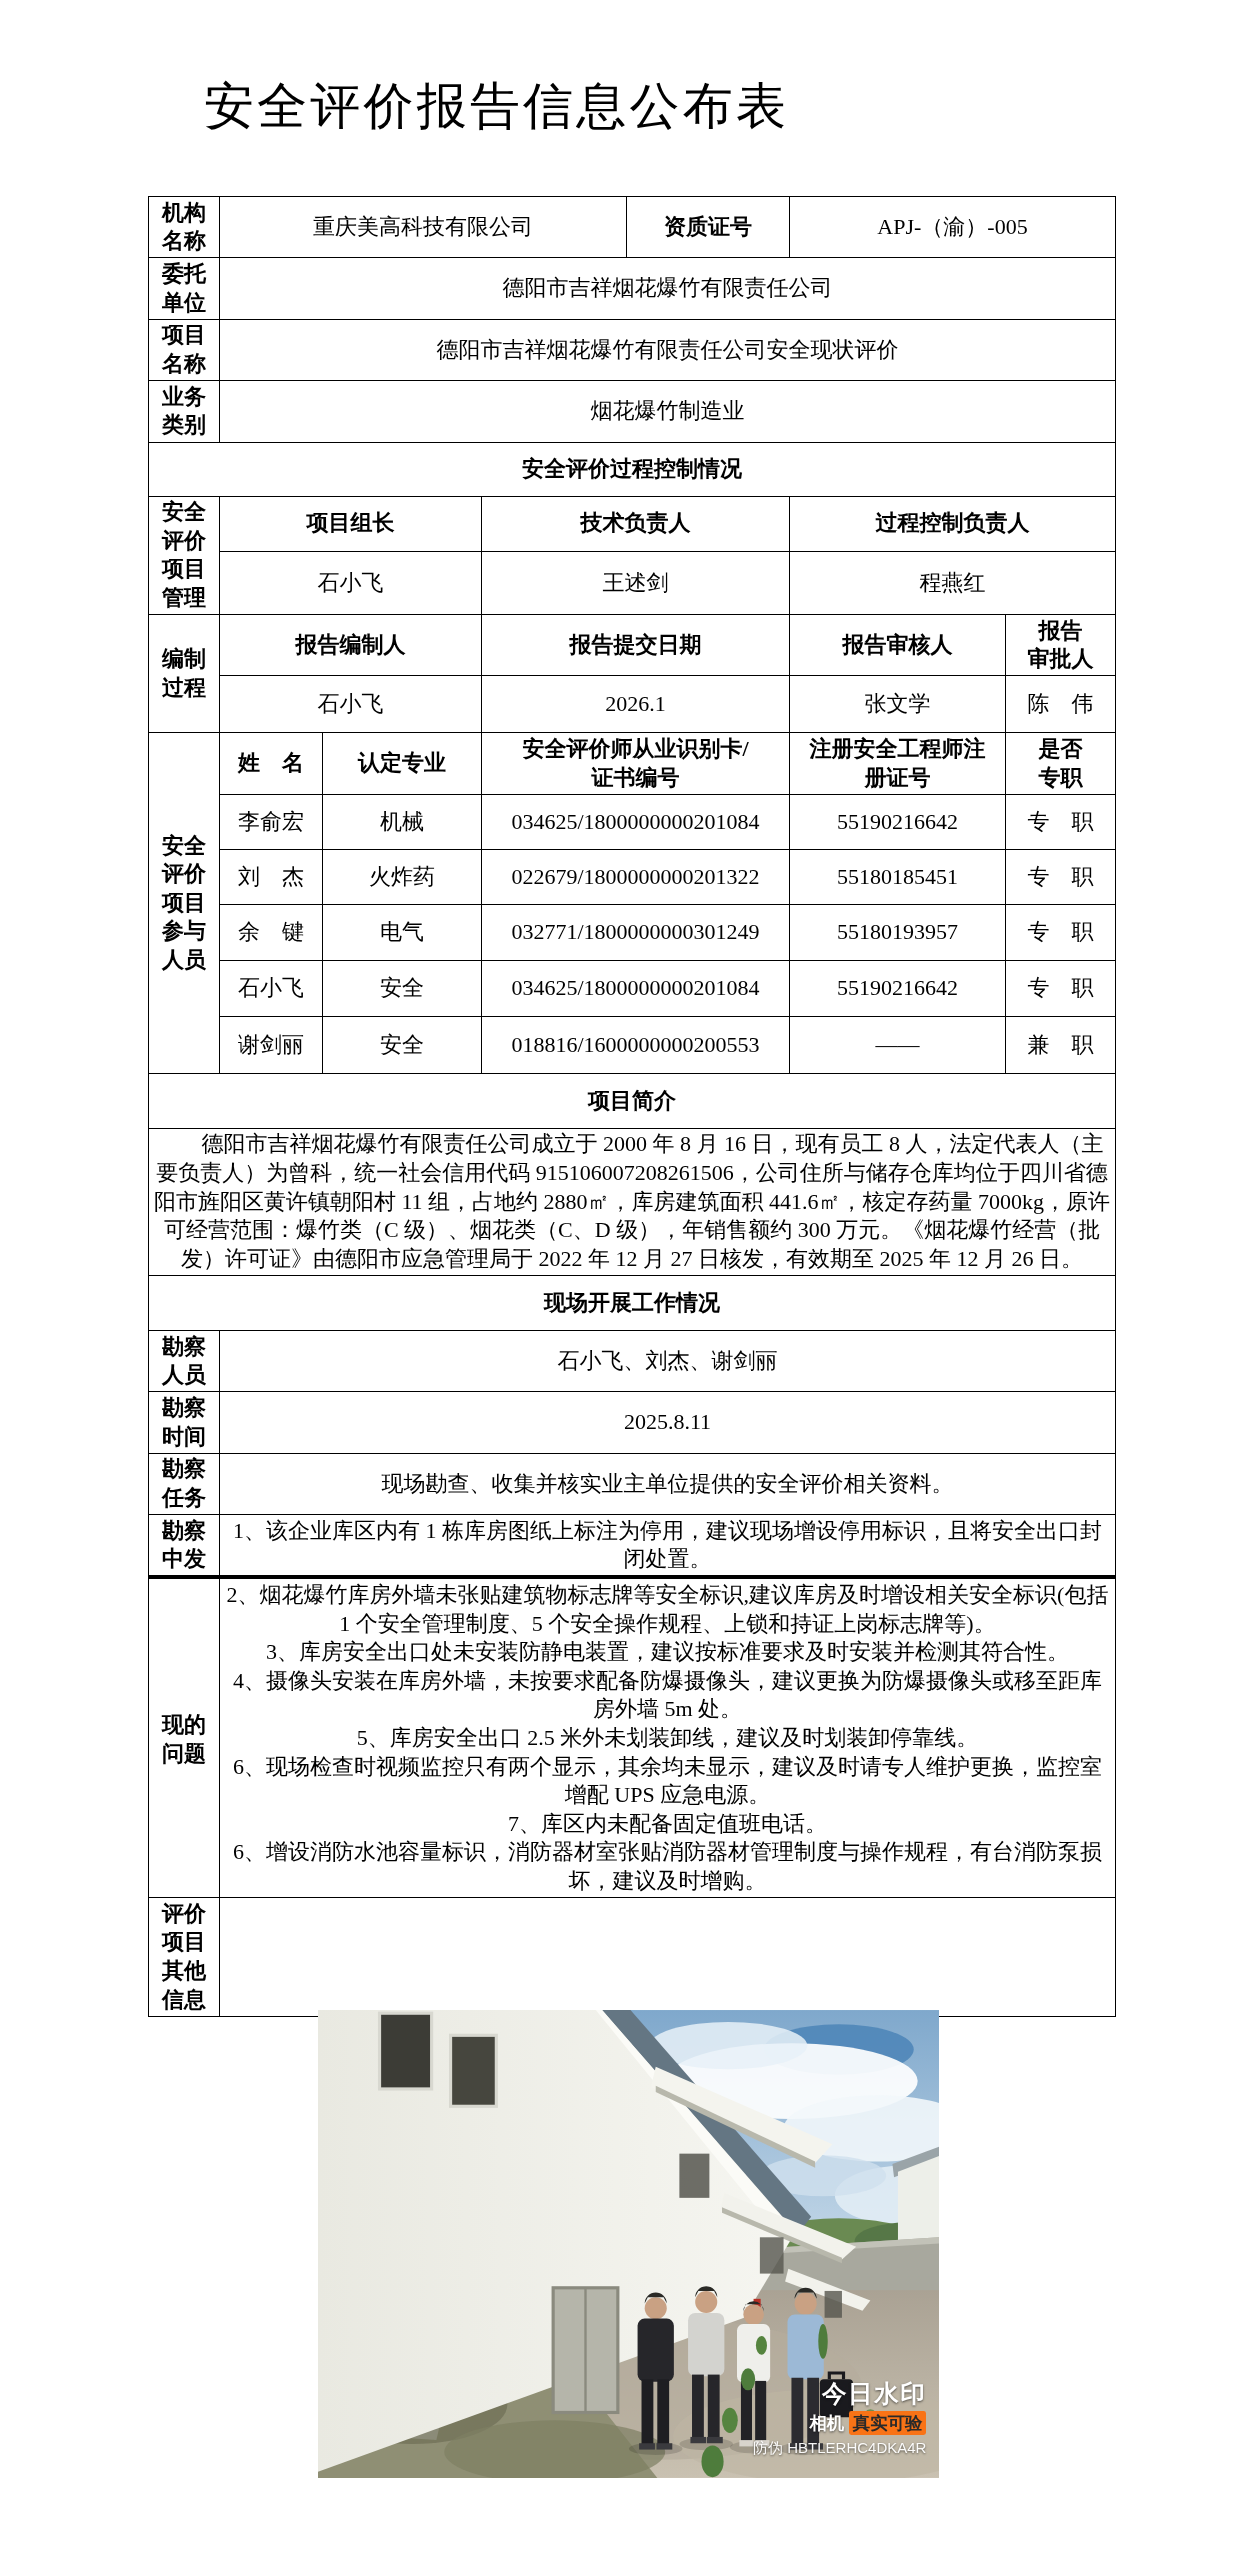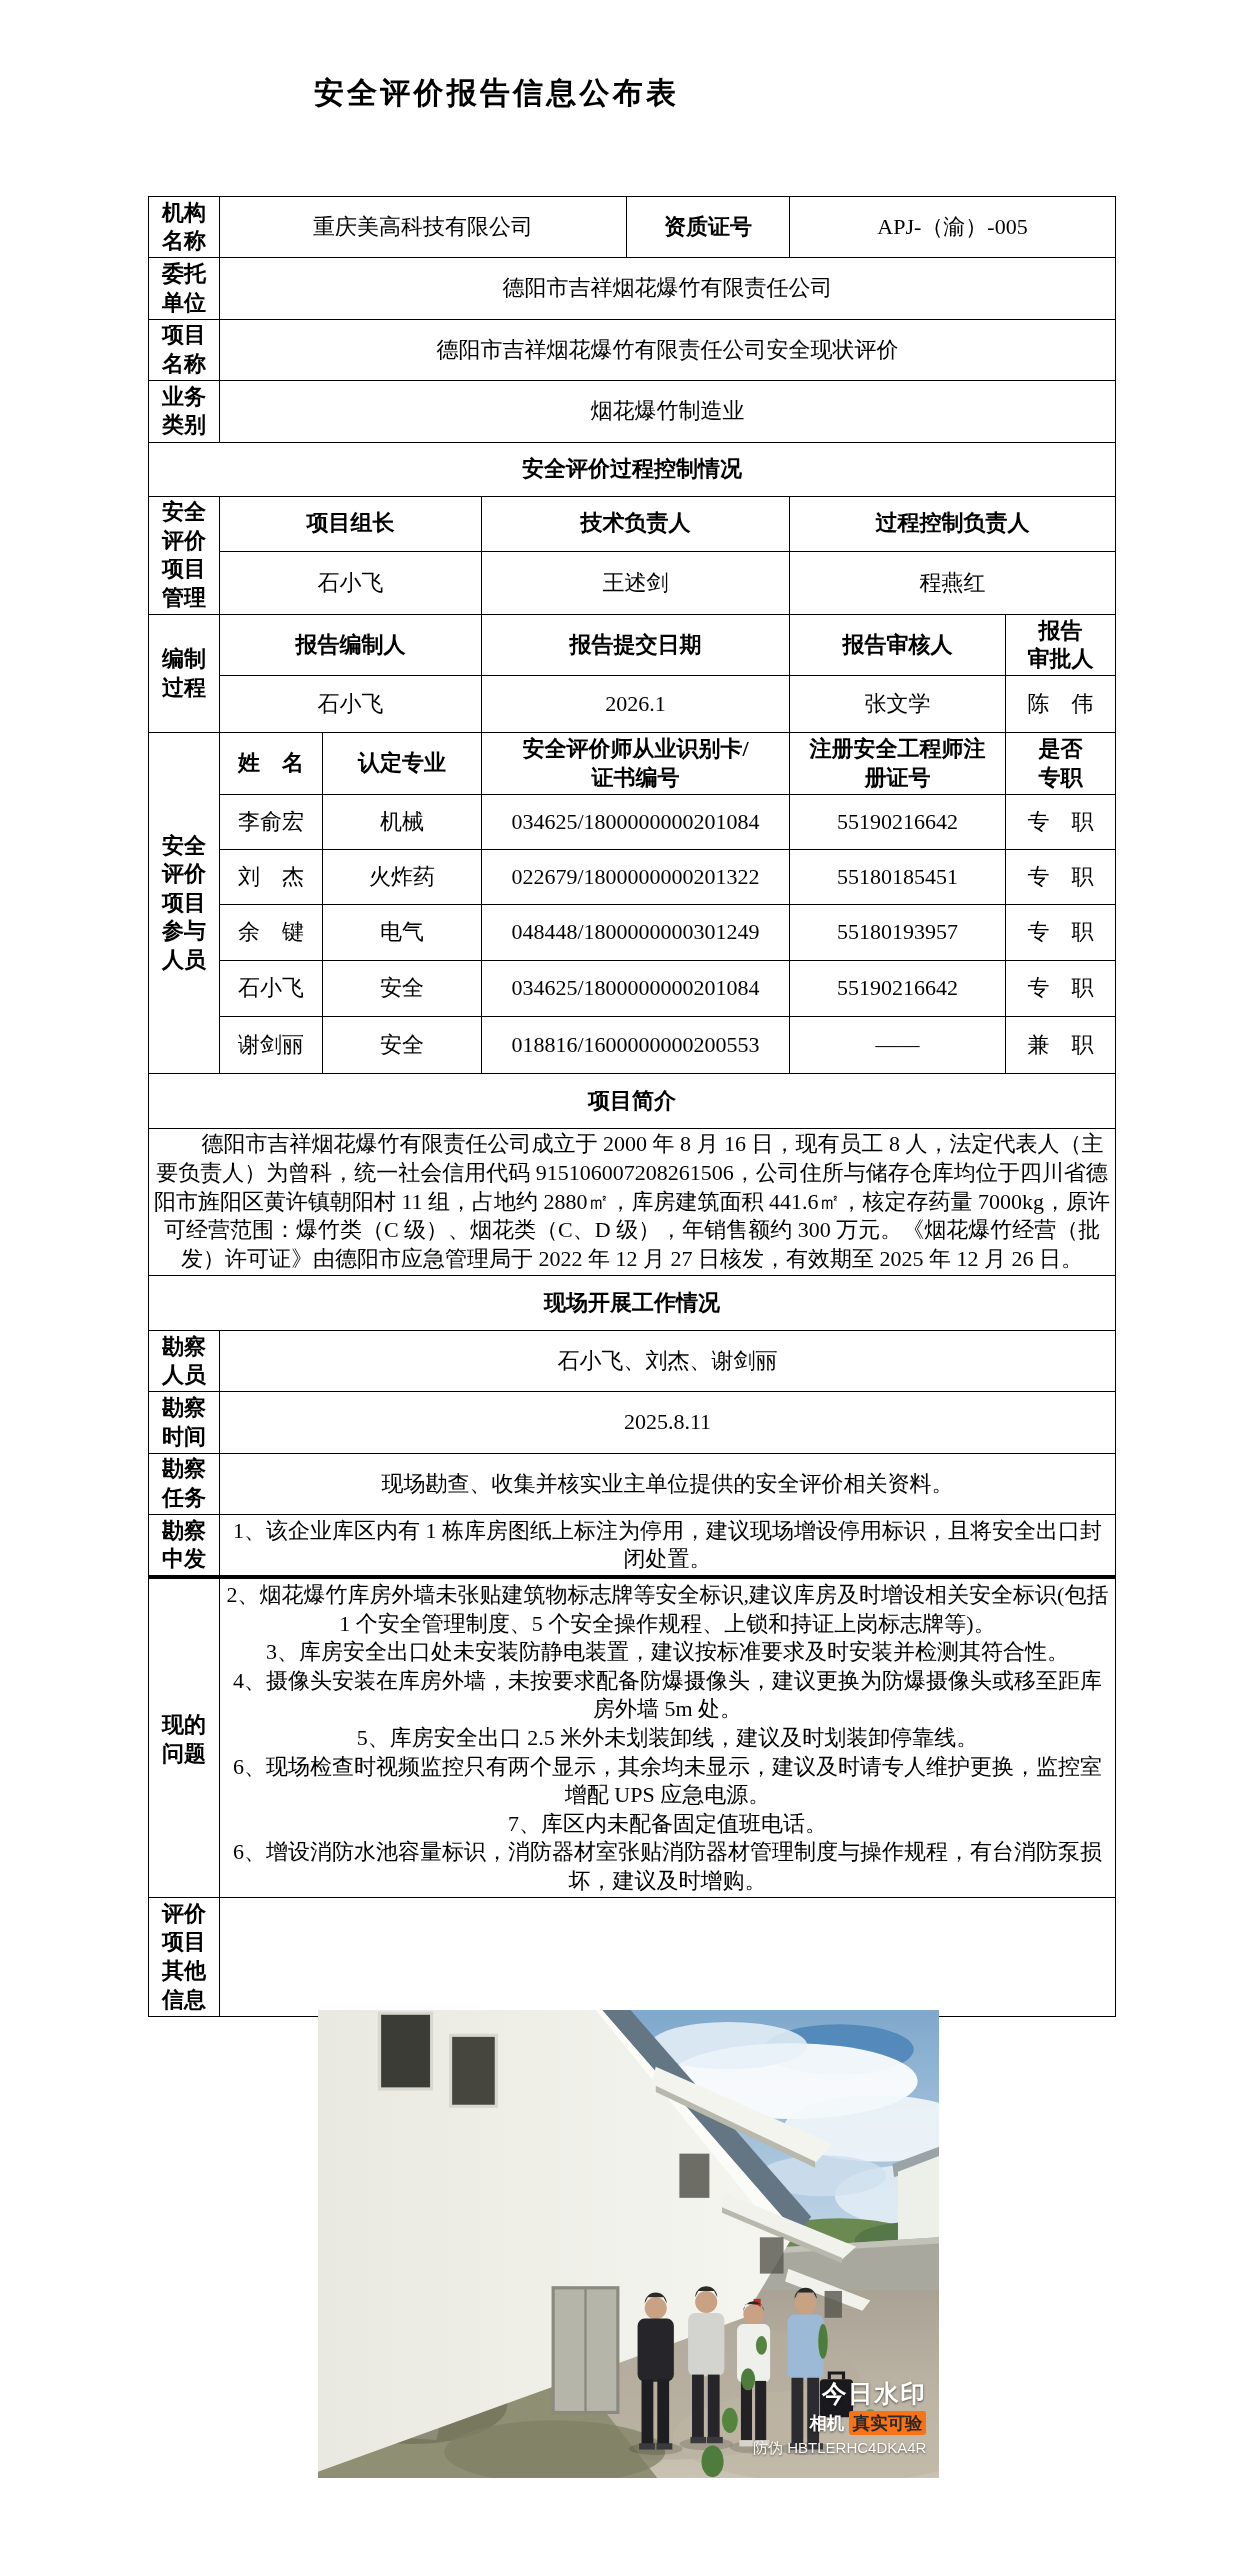--- a/index.html
+++ b/index.html
@@ -5,21 +5,21 @@
   html,body{margin:0;padding:0;background:#ffffff;}
   #page{
     position:relative;
     width:1252px;height:2576px;
     background:#ffffff;
     font-family:"Liberation Serif","DejaVu Serif",serif;
     color:#000;
   }
   #doc-title{
     position:absolute;top:73px;left:0;width:993px;
-    text-align:center;font-size:30px;font-weight:bold;letter-spacing:3.2px;
+    text-align:center;font-size:50px;font-weight:normal;letter-spacing:3.2px;
   }
   table.main{
     position:absolute;left:148px;top:196px;
     width:968px;border-collapse:collapse;table-layout:fixed;
   }
   table.main td{
     border:1.6px solid #000;
     font-size:22px;line-height:1.3;
     text-align:center;vertical-align:middle;
     padding:1.6px 3.2px;
@@ -175,21 +175,21 @@
       <tr style="height:55px">
         <td>刘　杰</td>
         <td>火炸药</td>
         <td colspan="2">022679/1800000000201322</td>
         <td>55180185451</td>
         <td>专　职</td>
       </tr>
       <tr style="height:56px">
         <td>余　键</td>
         <td>电气</td>
-        <td colspan="2">048448/1800000000301249</td>
+        <td colspan="2">032771/1800000000301249</td>
         <td>55180193957</td>
         <td>专　职</td>
       </tr>
       <tr style="height:56px">
         <td>石小飞</td>
         <td>安全</td>
         <td colspan="2">034625/1800000000201084</td>
         <td>55190216642</td>
         <td>专　职</td>
       </tr>

